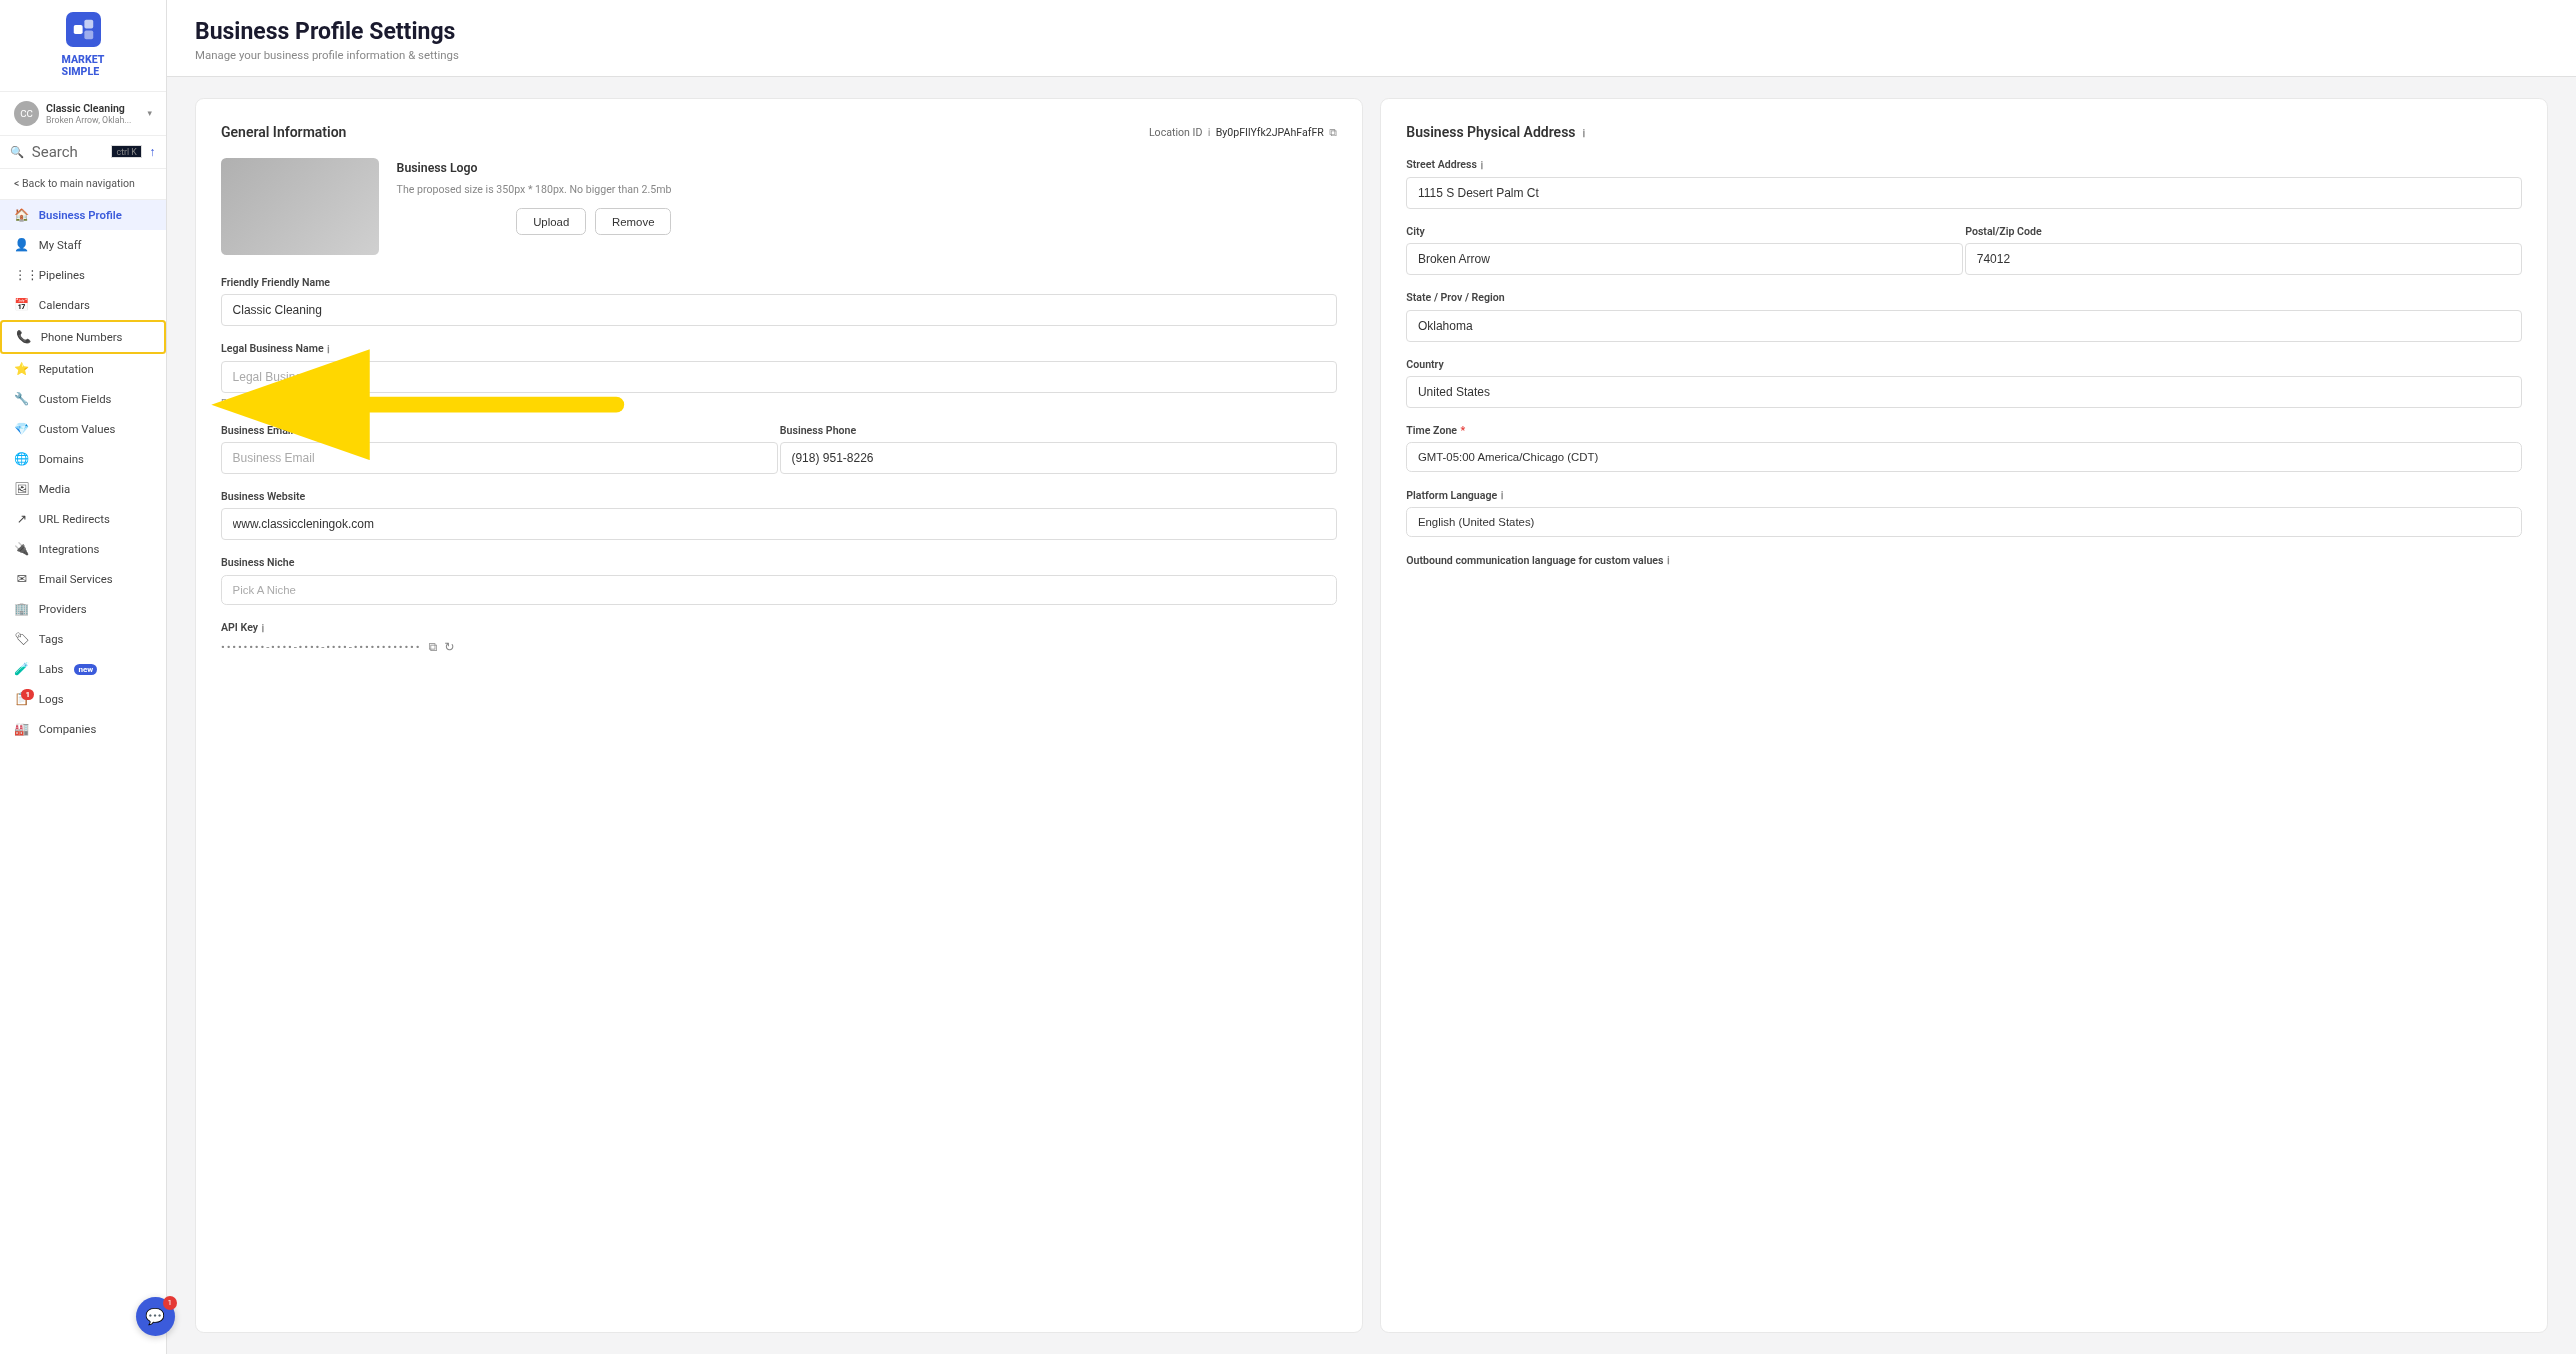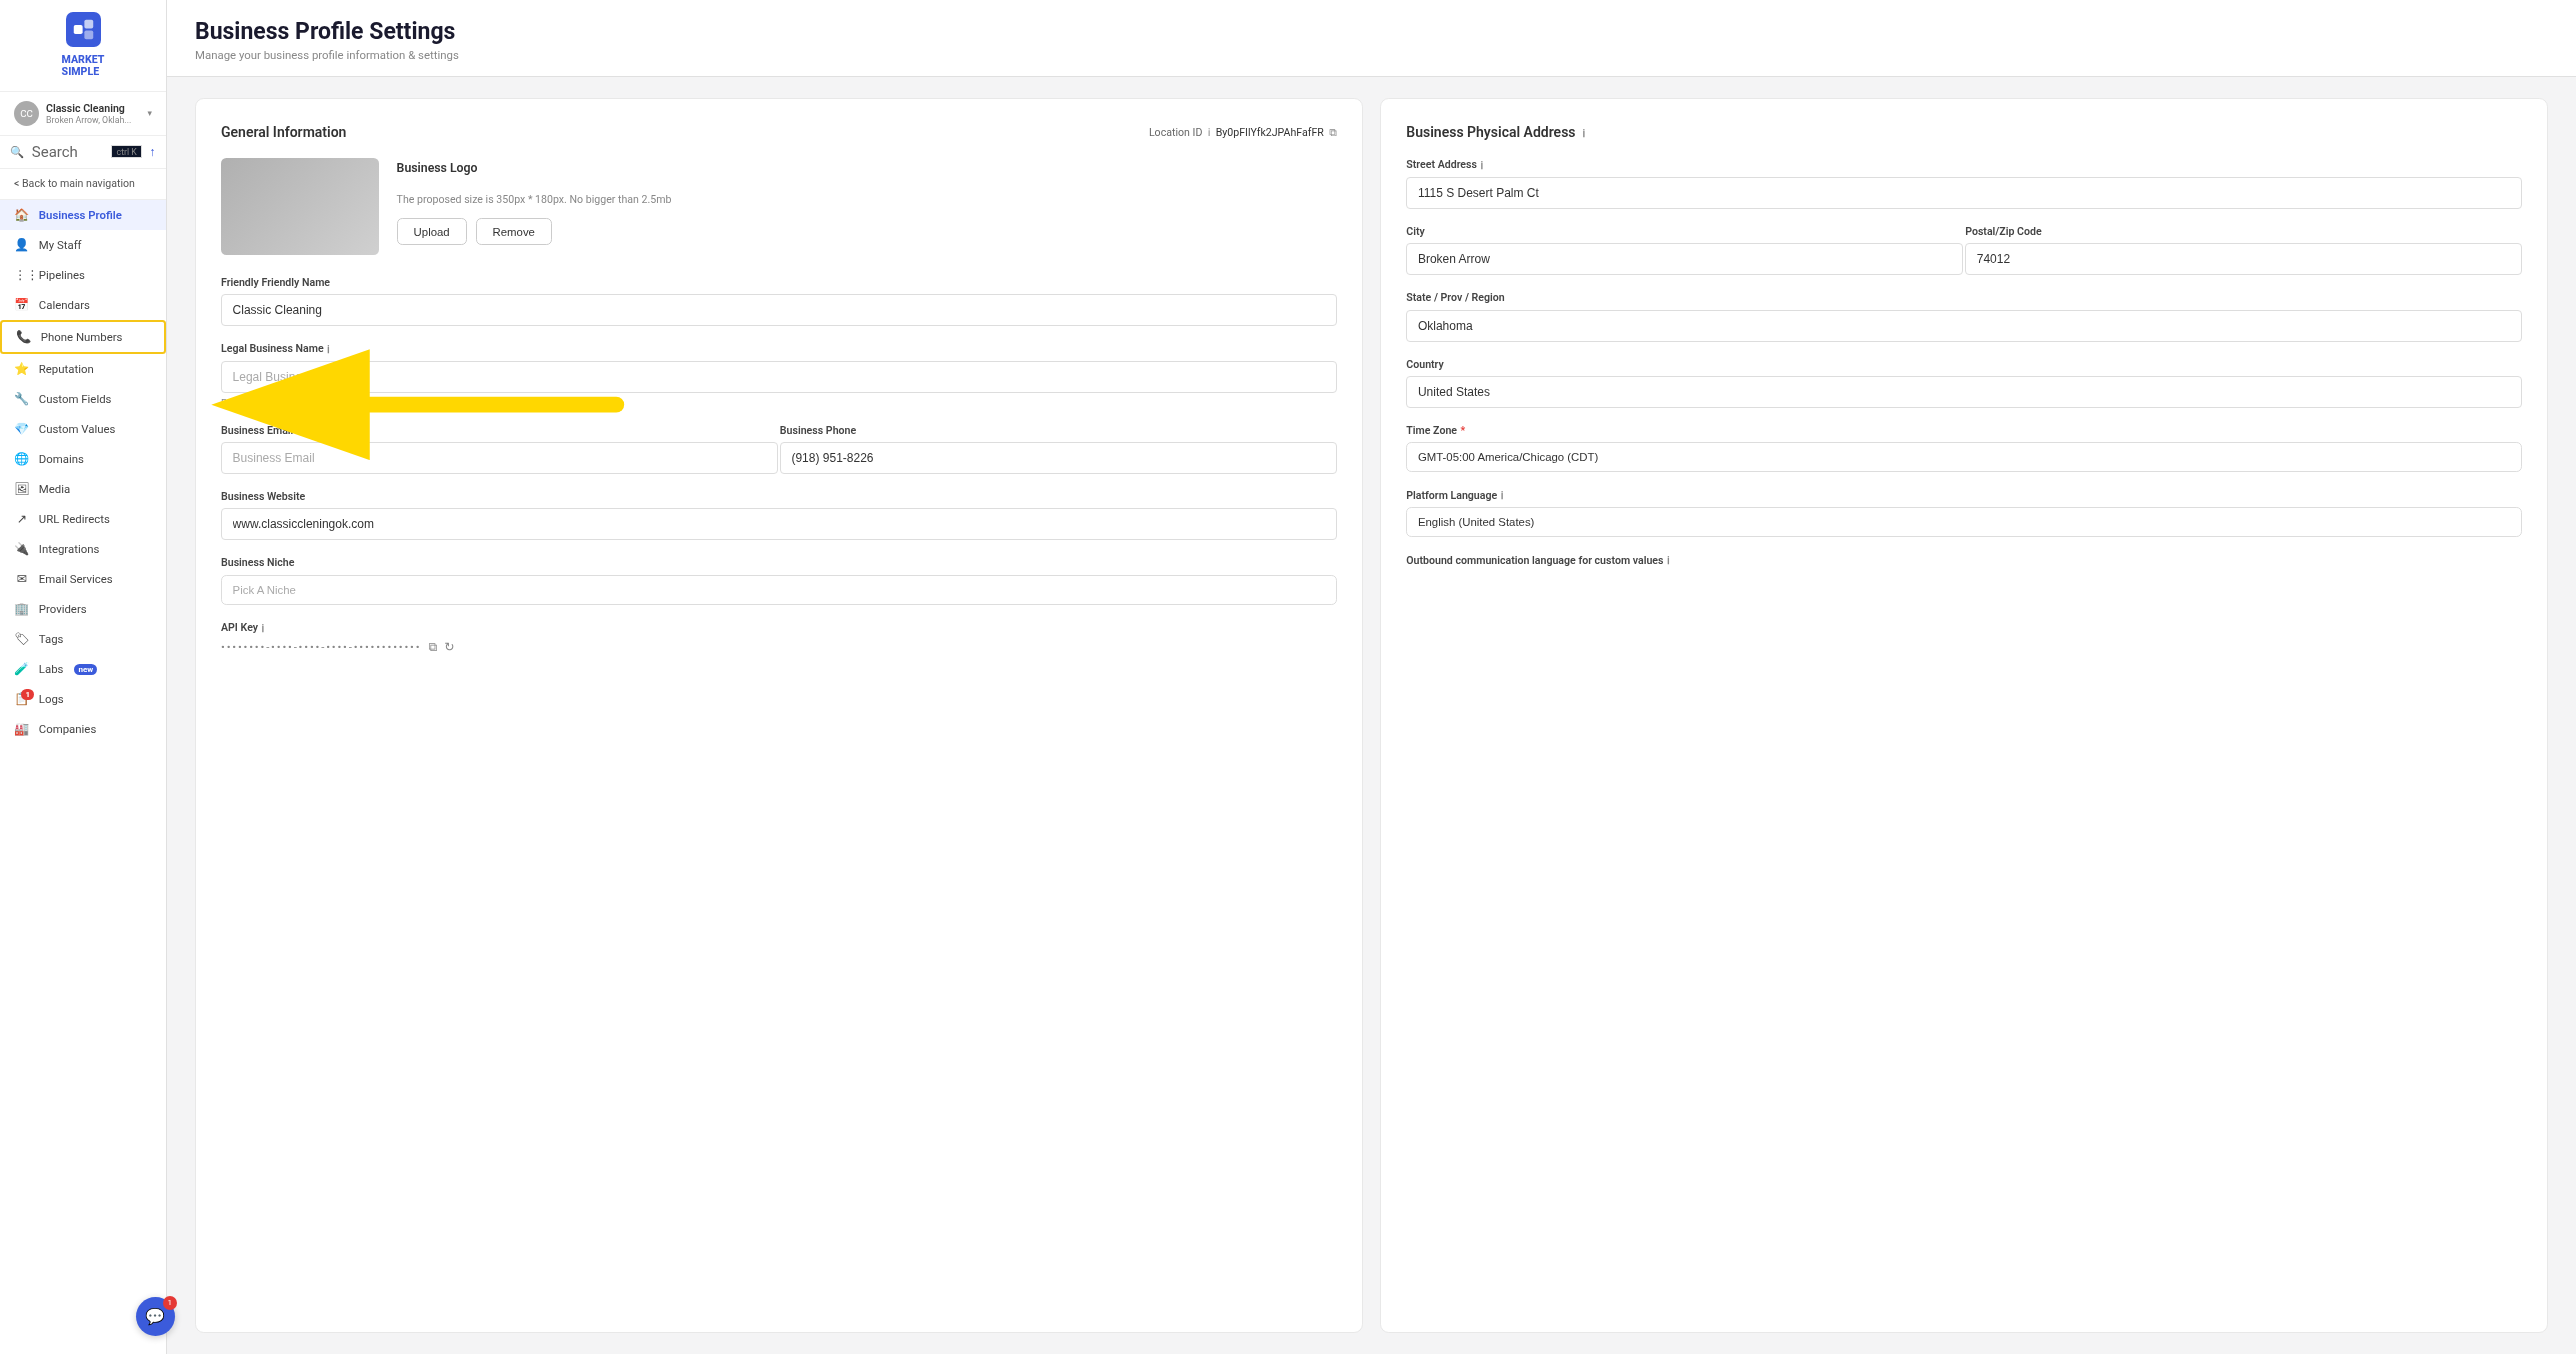--- a/index.html
+++ b/index.html
@@ -49,23 +49,23 @@
     .section-header { display: flex; justify-content: space-between; align-items: center; margin-bottom: 17.6px; }
     .section-title { font-size: 14px; font-weight: 600; color: #333; }
     .location-id { font-size: 10.6px; color: #666; display: flex; align-items: center; gap: 5.3px; }
     .location-id-value { color: #333; font-size: 10.6px; }
 
     
     .logo-upload-row { display: flex; gap: 17.6px; align-items: flex-start; margin-bottom: 21px; }
     .logo-preview { width: 158px; height: 97px; background: #c0c0c0; border-radius: 5.3px; flex-shrink: 0; display: flex; align-items: center; justify-content: center; overflow: hidden; }
     .logo-preview-inner { width: 100%; height: 100%; background: linear-gradient(135deg, #b0b0b0 0%, #d0d0d0 100%); }
     .logo-info { padding-top: 3.5px; }
-    .logo-label { font-size: 12.3px; font-weight: 600; color: #333; margin-bottom: 18px; }
+    .logo-label { font-size: 12.3px; font-weight: 600; color: #333; margin-bottom: 8px; }
     .logo-hint { font-size: 10.6px; color: #888; margin-bottom: 12.3px; }
-    .logo-buttons { display: flex; gap: 8.8px; }
+    .logo-buttons { display: flex; gap: 8.8px; justify-content: flex-end; }
     .btn-outline { border: 0.9px solid #ccc; background: #fff; padding: 6.2px 16px; border-radius: 5.3px; font-size: 11.4px; cursor: pointer; color: #333; }
 
     
     .form-group { margin-bottom: 16px; }
     .form-label { font-size: 10.6px; font-weight: 600; color: #444; margin-bottom: 5.3px; display: flex; align-items: center; gap: 3.5px; }
     .form-label-required::after { content: ' *'; color: #e53935; }
     .form-input { width: 100%; border: 0.9px solid #ddd; border-radius: 4px; padding: 8px 10.6px; font-size: 12px; color: #333; background: #fff; outline: none; }
     .form-input::placeholder { color: #aaa; }
     .form-hint { font-size: 9.7px; color: #888; margin-top: 3.5px; }
 

